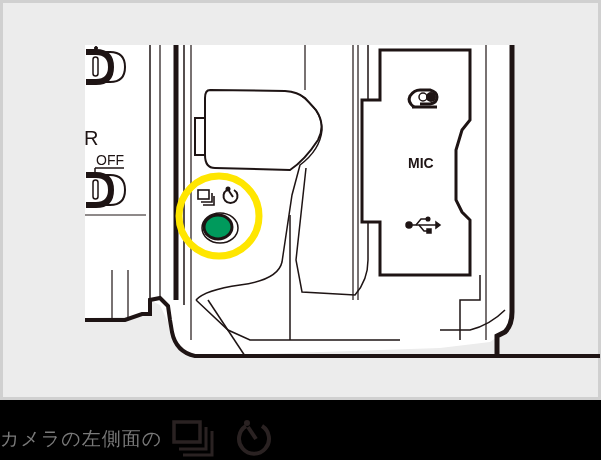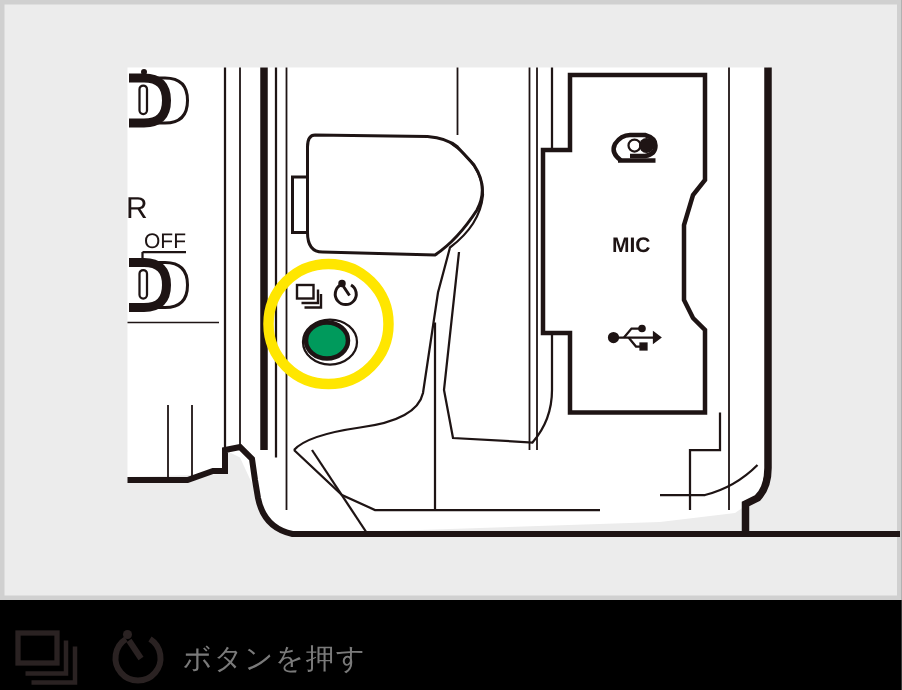--- a/index.html
+++ b/index.html
@@ -100,28 +100,28 @@
     <line x1="409" y1="225" x2="436" y2="225"></line>
     <path d="M436 222 L440 225 L436 228 Z"></path>
     <path d="M416 225 L421 219 L427 219" fill="none"></path>
     <circle cx="428" cy="219" r="1.8"></circle>
     <path d="M419 225 L424 231 L428 231" fill="none"></path>
     <rect x="427" y="229" width="4" height="4"></rect>
   </g>
 </svg>
 
 <div class="caption">
+  <span class="txt">カメラの左側面の</span>
   <span class="ico">
     <svg width="42" height="38" viewBox="0 0 42 38">
       <rect x="2" y="2" width="26" height="20" fill="none" stroke="#2a2222" stroke-width="3.5"></rect>
       <path d="M7 29 L34 29 L34 7" fill="none" stroke="#2a2222" stroke-width="3"></path>
       <path d="M11 35 L40 35 L40 11" fill="none" stroke="#2a2222" stroke-width="3"></path>
     </svg>
   </span>
   <span class="ico">
     <svg width="40" height="40" viewBox="0 0 40 40">
       <path d="M12 7 A15 15 0 1 0 28 7" fill="none" stroke="#2a2222" stroke-width="4"></path>
       <line x1="14" y1="8" x2="22" y2="20" stroke="#2a2222" stroke-width="4"></line>
       <circle cx="13" cy="4" r="3" fill="#2a2222"></circle>
     </svg>
   </span>
-  <span class="txt">ボタンを押す</span>
 </div>
 
 </body></html>

